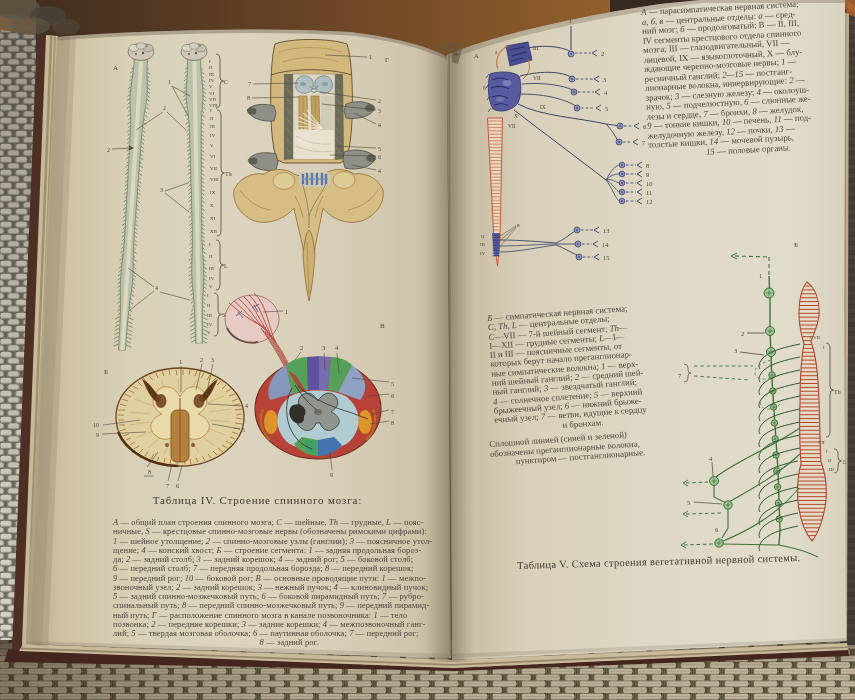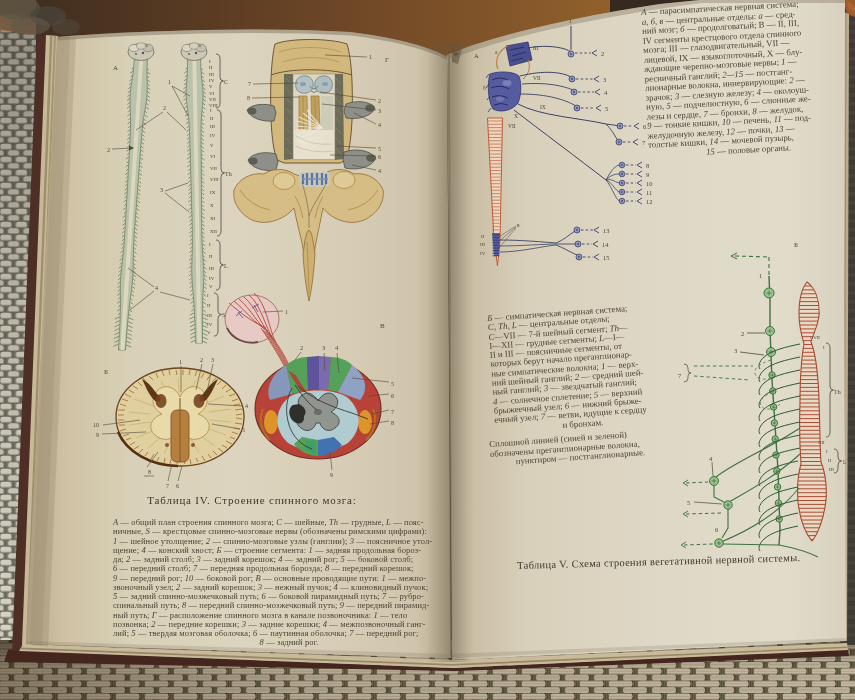--- a/index.html
+++ b/index.html
@@ -1110,18 +1110,18 @@
 <path d="M826,343 Q830,343 830,348 L830,386.0 Q830,390.0 833.5,390.0 Q830,390.0 830,394.0 L830,432 Q830,437 826,437" stroke="#4f483b" stroke-width="0.8" fill="none"></path>
 <text x="834" y="394" font-size="6" fill="#4f483b" text-anchor="start" font-family="Liberation Serif,serif">Th</text>
 <text x="818" y="444" font-size="4.8" fill="#4f483b" text-anchor="start" font-family="Liberation Serif,serif">XII</text>
 <text x="826" y="453" font-size="4.8" fill="#4f483b" text-anchor="start" font-family="Liberation Serif,serif">I</text>
 <text x="828" y="462" font-size="4.8" fill="#4f483b" text-anchor="start" font-family="Liberation Serif,serif">II</text>
 <text x="829" y="471" font-size="4.8" fill="#4f483b" text-anchor="start" font-family="Liberation Serif,serif">III</text>
 <path d="M834,449 Q838,449 838,454 L838,457.0 Q838,461.0 841.5,461.0 Q838,461.0 838,465.0 L838,468 Q838,473 834,473" stroke="#4f483b" stroke-width="0.8" fill="none"></path>
 <text x="843" y="464" font-size="5.5" fill="#4f483b" text-anchor="start" font-family="Liberation Serif,serif">L</text>
 <text x="794" y="247" font-size="7" fill="#4f483b" text-anchor="start" font-family="Liberation Serif,serif">Б</text>
 </svg>
-<div class="tb" style="left:142px;top:494px;width:220px;text-align:center;font-size:11px;letter-spacing:0.8px;color:#3e372c;white-space:nowrap;">Таблица IV. Строение спинного мозга:</div>
+<div class="tb" style="left:142px;top:494px;width:220px;text-align:right;font-size:11px;letter-spacing:0.8px;color:#3e372c;white-space:nowrap;">Таблица IV. Строение спинного мозга:</div>
 <div class="tb" style="left:113px;top:518px;width:352px;font-size:8.5px;line-height:9.25px;text-align:justify;letter-spacing:0.1px;"><i>А</i> — общий план строения спинного мозга; <i>С</i> — шейные, <i>Th</i> — грудные, <i>L</i> — пояс-<br>ничные, <i>S</i> — крестцовые спинно-мозговые нервы (обозначены римскими цифрами):<br><i>1</i> — шейное утолщение; <i>2</i> — спинно-мозговые узлы (ганглии); <i>3</i> — поясничное утол-<br>щение; <i>4</i> — конский хвост; <i>Б</i> — строение сегмента: <i>1</i> — задняя продольная бороз-<br>да; <i>2</i> — задний столб; <i>3</i> — задний корешок; <i>4</i> — задний рог; <i>5</i> — боковой столб;<br><i>6</i> — передний столб; <i>7</i> — передняя продольная борозда; <i>8</i> — передний корешок;<br><i>9</i> — передний рог; <i>10</i> — боковой рог; <i>В</i> — основные проводящие пути: <i>1</i> — межпо-<br>звоночный узел; <i>2</i> — задний корешок; <i>3</i> — нежный пучок; <i>4</i> — клиновидный пучок;<br><i>5</i> — задний спинно-мозжечковый путь; <i>6</i> — боковой пирамидный путь; <i>7</i> — рубро-<br>спинальный путь; <i>8</i> — передний спинно-мозжечковый путь; <i>9</i> — передний пирамид-<br>ный путь; <i>Г</i> — расположение спинного мозга в канале позвоночника: <i>1</i> — тело<br>позвонка; <i>2</i> — передние корешки; <i>3</i> — задние корешки; <i>4</i> — межпозвоночный ганг-<br>лий; <i>5</i> — твердая мозговая оболочка; <i>6</i> — паутинная оболочка; <i>7</i> — передний рог;<div style="text-align:center"><i>8</i> — задний рог.</div></div>
 <div class="tb" style="left:641px;top:8px;width:200px;font-size:8.8px;line-height:9.5px;transform:rotate(-3deg);transform-origin:left top;"><i>А</i> — парасимпатическая нервная система;<br><i>а, б, в</i> — центральные отделы: <i>а</i> — сред-<br>ний мозг; <i>б</i> — продолговатый; В — II, III,<br>IV сегменты крестцового отдела спинного<br>мозга; III — глазодвигательный, VII —<br>лицевой, IX — языкоглоточный, X — блу-<br>ждающие черепно-мозговые нервы; <i>1</i> —<br>ресничный ганглий; <i>2—15</i> — постганг-<br>лионарные волокна, иннервирующие: <i>2</i> —<br>зрачок; <i>3</i> — слезную железу; <i>4</i> — околоуш-<br>ную, <i>5</i> — подчелюстную, <i>6</i> — слюнные же-<br>лезы и сердце, <i>7</i> — бронхи, <i>8</i> — желудок,<br><i>9</i> — тонкие кишки, <i>10</i> — печень, <i>11</i> — под-<br>желудочную железу, <i>12</i> — почки, <i>13</i> —<br>толстые кишки, <i>14</i> — мочевой пузырь,<div style="text-align:center"><i>15</i> — половые органы.</div></div>
 <div class="tb" style="left:487px;top:314px;width:176px;font-size:8.8px;line-height:9.3px;transform:rotate(-4deg);transform-origin:left top;"><i>Б</i> — симпатическая нервная система;<br><i>С, Th, L</i> — центральные отделы;<br><i>С</i>—VII — 7-й шейный сегмент; <i>Th</i>—<br>I—XII — грудные сегменты; <i>L</i>—I—<br>II и III — поясничные сегменты, от<br>которых берут начало преганглионар-<br>ные симпатические волокна; <i>1</i> — верх-<br>ний шейный ганглий; <i>2</i> — средний шей-<br>ный ганглий; <i>3</i> — звездчатый ганглий;<br><i>4</i> — солнечное сплетение; <i>5</i> — верхний<br>брыжеечный узел; <i>6</i> — нижний брыже-<br>ечный узел; <i>7</i> — ветви, идущие к сердцу<div style="text-align:center">и бронхам.</div></div>
 <div class="tb" style="left:489px;top:440px;width:180px;font-size:8.8px;line-height:9.5px;transform:rotate(-4deg);transform-origin:left top;">Сплошной линией (синей и зеленой)<br>обозначены преганглионарные волокна,<div style="text-align:center">пунктиром — постганглионарные.</div></div>
 <div class="tb" style="left:517px;top:560px;width:330px;font-size:10.5px;letter-spacing:0.3px;color:#3e372c;transform:rotate(-1.6deg);transform-origin:left top;">Таблица V. Схема строения вегетативной нервной системы.</div>
 </div>
 </body></html>

